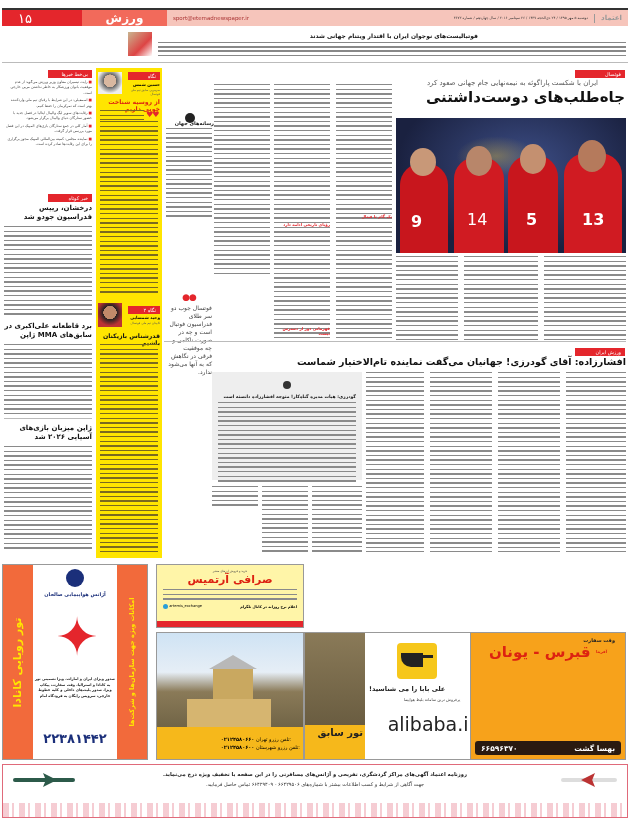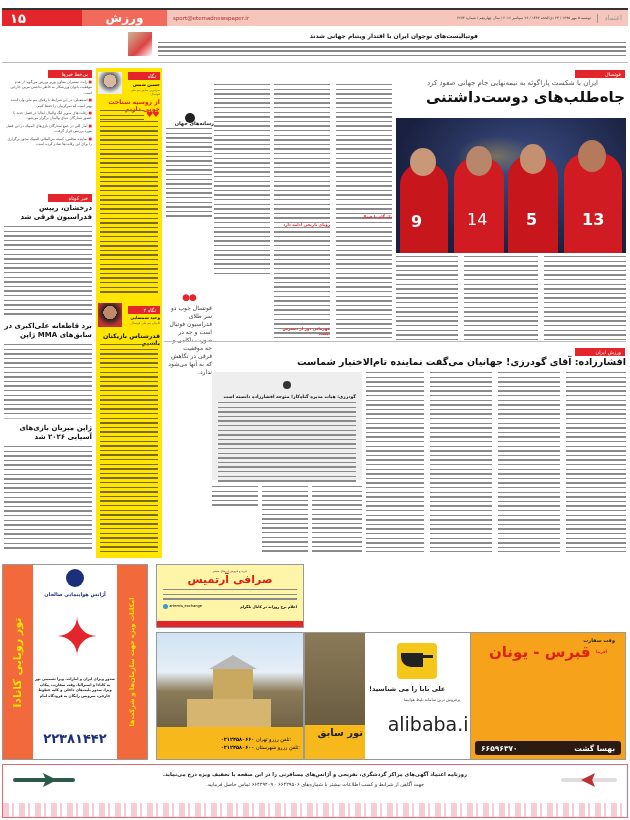--- a/index.html
+++ b/index.html
@@ -1,23 +1,23 @@
 <!DOCTYPE html>
 <html><head>
 <meta charset="utf-8">
 <style>
 *{box-sizing:border-box;margin:0;padding:0}
 body{width:630px;height:820px;background:#fff;font-family:"DejaVu Sans",sans-serif;position:relative;overflow:hidden;direction:rtl}
 .abs{position:absolute}
 .topline{left:2px;right:2px;top:8px;height:2px;background:#333}
 .header{left:2px;right:2px;top:10px;height:16px;display:flex;direction:ltr}
-.h-num{width:80px;background:#e4262c;color:#fff;font-weight:bold;font-size:13px;display:flex;align-items:center;padding-left:8px}
+.h-num{width:80px;background:#e4262c;color:#fff;font-weight:normal;font-size:13px;display:flex;align-items:center;padding-left:16px}
 .h-sec{width:85px;background:#f26a5b;color:#fff;font-size:12px;font-weight:bold;display:flex;align-items:center;justify-content:center;direction:rtl}
 .h-bar{flex:1;background:#f6c5bb;display:flex;align-items:center;justify-content:space-between;padding:0 6px;font-size:5.5px;color:#333}
-.h-logo{font-size:7px;color:#999;font-weight:normal;margin-left:6px}
+.h-logo{font-size:7px;color:#999;font-weight:bold;margin-left:6px}
 .lines{background:repeating-linear-gradient(to bottom,#8a8a8a 0,#8a8a8a 1.4px,transparent 1.4px,transparent 4.6px)}
 .lines-y{background:repeating-linear-gradient(to bottom,#7a6a20 0,#7a6a20 1.4px,transparent 1.4px,transparent 4.6px)}
 .lines-g{background:repeating-linear-gradient(to bottom,#888 0,#888 1.3px,transparent 1.3px,transparent 4.2px)}
 .tag{background:#e4262c;color:#fff;font-size:5px;padding:1px 4px;text-align:right}
 .h-title{font-weight:bold;color:#111;text-align:right}
 .yellow{background:#ffe500}
 .divider{background:#bbb;height:1px}
 .red-sub{color:#e4262c;font-size:4px;font-weight:bold}
 </style>
 </head>
@@ -118,21 +118,21 @@
 <div class="abs tag" style="left:48px;top:70px;width:44px">بی‌خط خبرها</div>
 <div class="abs" style="left:4px;top:80px;width:88px;font-size:3.6px;line-height:5.4px;color:#444;text-align:right;height:110px;overflow:hidden">
   <div style="margin-bottom:2px"><span style="color:#e4262c">■ </span><span>رایت تیسیران معاون وزیر ورزش می‌گوید از عدم موفقیت بانوان ورزشکار به خاطر نداشتن مربی خارجی است.</span></div>
   <div style="margin-bottom:2px"><span style="color:#e4262c">■ </span><span>اسمعیلی: در این شرایط با رقبای تیم ملی واردکننده بهتر است که تمرکزمان را حفظ کنیم.</span></div>
   <div style="margin-bottom:2px"><span style="color:#e4262c">■ </span><span>رقابت‌های سوپر لیگ والیبال ایتالیا در فصل جدید با حضور ستارگان دنیای والیبال برگزار می‌شود.</span></div>
   <div style="margin-bottom:2px"><span style="color:#e4262c">■ </span><span>آمار کلی در جمع ستارگان بازی‌های المپیک در این فصل مورد بررسی قرار گرفت.</span></div>
   <div><span style="color:#e4262c">■ </span><span>نماینده مجلس: کمیته بین‌المللی المپیک مجوز برگزاری را برای این رقابت‌ها صادر کرده است.</span></div>
 </div>
 
 <div class="abs tag" style="left:48px;top:194px;width:44px">خبر کوتاه</div>
-<div class="abs h-title" style="left:4px;top:204px;width:88px;font-size:7px;line-height:9px">درخشان، رییس فدراسیون فرقی شد</div>
+<div class="abs h-title" style="left:4px;top:204px;width:88px;font-size:7px;line-height:9px">درخشان، رییس فدراسیون جودو شد</div>
 <div class="abs lines" style="left:4px;top:226px;width:88px;height:90px"></div>
 
 <div class="abs h-title" style="left:4px;top:322px;width:88px;font-size:7px;line-height:9px">برد قاطعانه علی‌اکبری در سابق‌های MMA ژاپن</div>
 <div class="abs lines" style="left:4px;top:344px;width:88px;height:70px"></div>
 
 <div class="abs divider" style="left:4px;top:418px;width:88px"></div>
 <div class="abs h-title" style="left:4px;top:424px;width:88px;font-size:7px;line-height:9px">ژاپن میزبان بازی‌های آسیایی ۲۰۲۶ شد</div>
 <div class="abs lines" style="left:4px;top:446px;width:88px;height:106px"></div>
 
 <div class="abs" style="left:2px;top:564px;width:146px;height:196px;border:1px solid #999;background:#fff">

